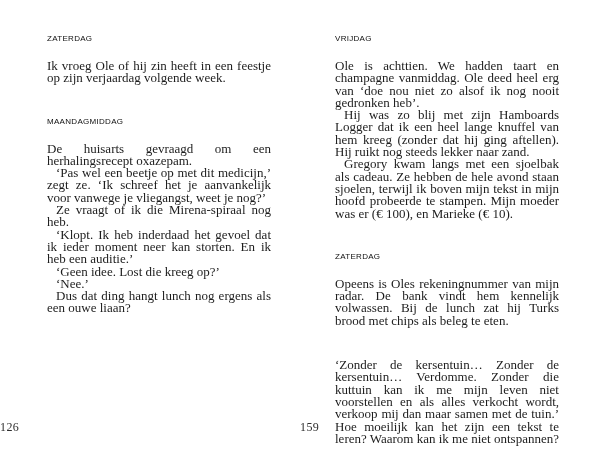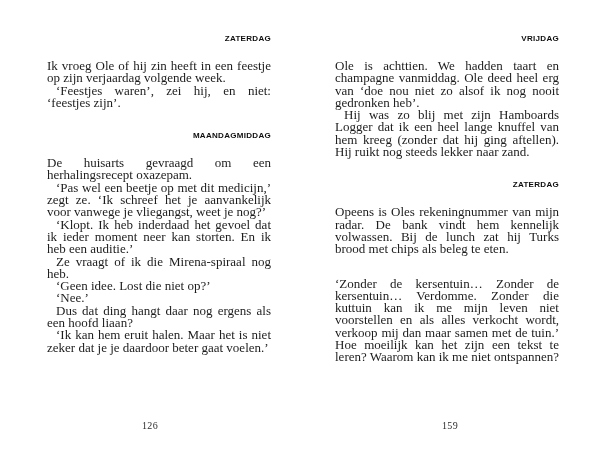--- a/index.html
+++ b/index.html
@@ -22,88 +22,85 @@
   }
   .page {
     position: relative;
     width: 300px;
     height: 462px;
     box-sizing: border-box;
   }
   .page-left  { padding: 34px 0 0 47px; }
   .page-right { padding: 34px 0 12px 35px; }
   .column { width: 224px; }
-  .entry + .entry { margin-top: 22px; }
+  .entry + .entry { margin-top: 32px; }
   .entry-heading {
     font-family: "Liberation Sans", sans-serif;
     font-size: 8px;
-    font-weight: 700;
+    font-weight: 400;
     letter-spacing: 0.3px;
     color: #0e0e0e;
     margin: 0 0 17px 0;
     line-height: 9px;
-    text-align: right;
   }
   .entry p {
     margin: 0;
     font-size: 13px;
     line-height: 12.3px;
     text-align: justify;
     hyphens: manual;
     -webkit-hyphens: manual;
   }
   .entry p.ind { text-indent: 9px; }
   .folio {
     position: absolute;
     left: 0;
     right: 0;
     top: 420px;
-    text-align: center;
-    font-size: 10px;
+    font-size: 12px;
     letter-spacing: 0.4px;
     color: #2e2e2e;
   }
 </style>
 </head>
 <body>
 
 <div class="spread">
 
   <section class="page page-left">
     <div class="column">
 
       <section class="entry">
         <h3 class="entry-heading">ZATERDAG</h3>
         <p>Ik vroeg Ole of hij zin heeft in een feestje op zijn ver­jaardag volgende week.</p>
-        <p class="ind">‘Feestjes waren’, zei hij, en niet: ‘feestjes zijn’.</p>
       </section>
 
       <section class="entry">
         <h3 class="entry-heading">MAANDAGMIDDAG</h3>
         <p>De huisarts gevraagd om een herhalingsrecept oxaze­pam.</p>
         <p class="ind">‘Pas wel een beetje op met dit medicijn,’ zegt ze. ‘Ik schreef het je aanvankelijk voor vanwege je vlieg­angst, weet je nog?’</p>
+        <p class="ind">Ze vraagt of ik die Mirena-spiraal nog heb.</p>
         <p class="ind">‘Klopt. Ik heb inderdaad het gevoel dat ik ieder moment neer kan storten. En ik heb een auditie.’</p>
-        <p class="ind">Ze vraagt of ik die Mirena-spiraal nog heb.</p>
-        <p class="ind">‘Geen idee. Lost die niet op?’</p>
+        <p class="ind">‘Geen idee. Lost die kreeg op?’</p>
         <p class="ind">‘Nee.’</p>
-        <p class="ind">Dus dat ding hangt daar nog ergens als een hoofd liaan?</p>
-        <p class="ind">‘Ik kan hem eruit halen. Maar het is niet zeker dat je je daardoor beter gaat voelen.’</p>
+        <p class="ind">Dus dat ding hangt lunch nog ergens als een ouwe liaan?</p>
       </section>
 
     </div>
     <div class="folio">126</div>
   </section>
 
   <section class="page page-right">
     <div class="column">
 
       <section class="entry">
         <h3 class="entry-heading">VRIJDAG</h3>
         <p>Ole is achttien. We hadden taart en champagne van­middag. Ole deed heel erg van ‘doe nou niet zo alsof ik nog nooit gedronken heb’.</p>
         <p class="ind">Hij was zo blij met zijn Hamboards Logger dat ik een heel lange knuffel van hem kreeg (zonder dat hij ging aftellen). Hij ruikt nog steeds lekker naar zand.</p>
+        <p class="ind">Gregory kwam langs met een sjoelbak als cadeau. Ze hebben de hele avond staan sjoelen, terwijl ik boven mijn tekst in mijn hoofd probeerde te stampen. Mijn moeder was er (€ 100), en Marieke (€ 10).</p>
       </section>
 
       <section class="entry">
         <h3 class="entry-heading">ZATERDAG</h3>
         <p>Opeens is Oles rekeningnummer van mijn radar. De bank vindt hem kennelijk volwassen. Bij de lunch zat hij Turks brood met chips als beleg te eten.</p>
       </section>
 
       <section class="entry">
         <p>‘Zonder de kersentuin… Zonder de kersentuin… Verdomme. Zonder die kuttuin kan ik me mijn leven niet voorstellen en als alles verkocht wordt, verkoop mij dan maar samen met de tuin.’ Hoe moeilijk kan het zijn een tekst te leren? Waarom kan ik me niet ontspannen?</p>
       </section>

